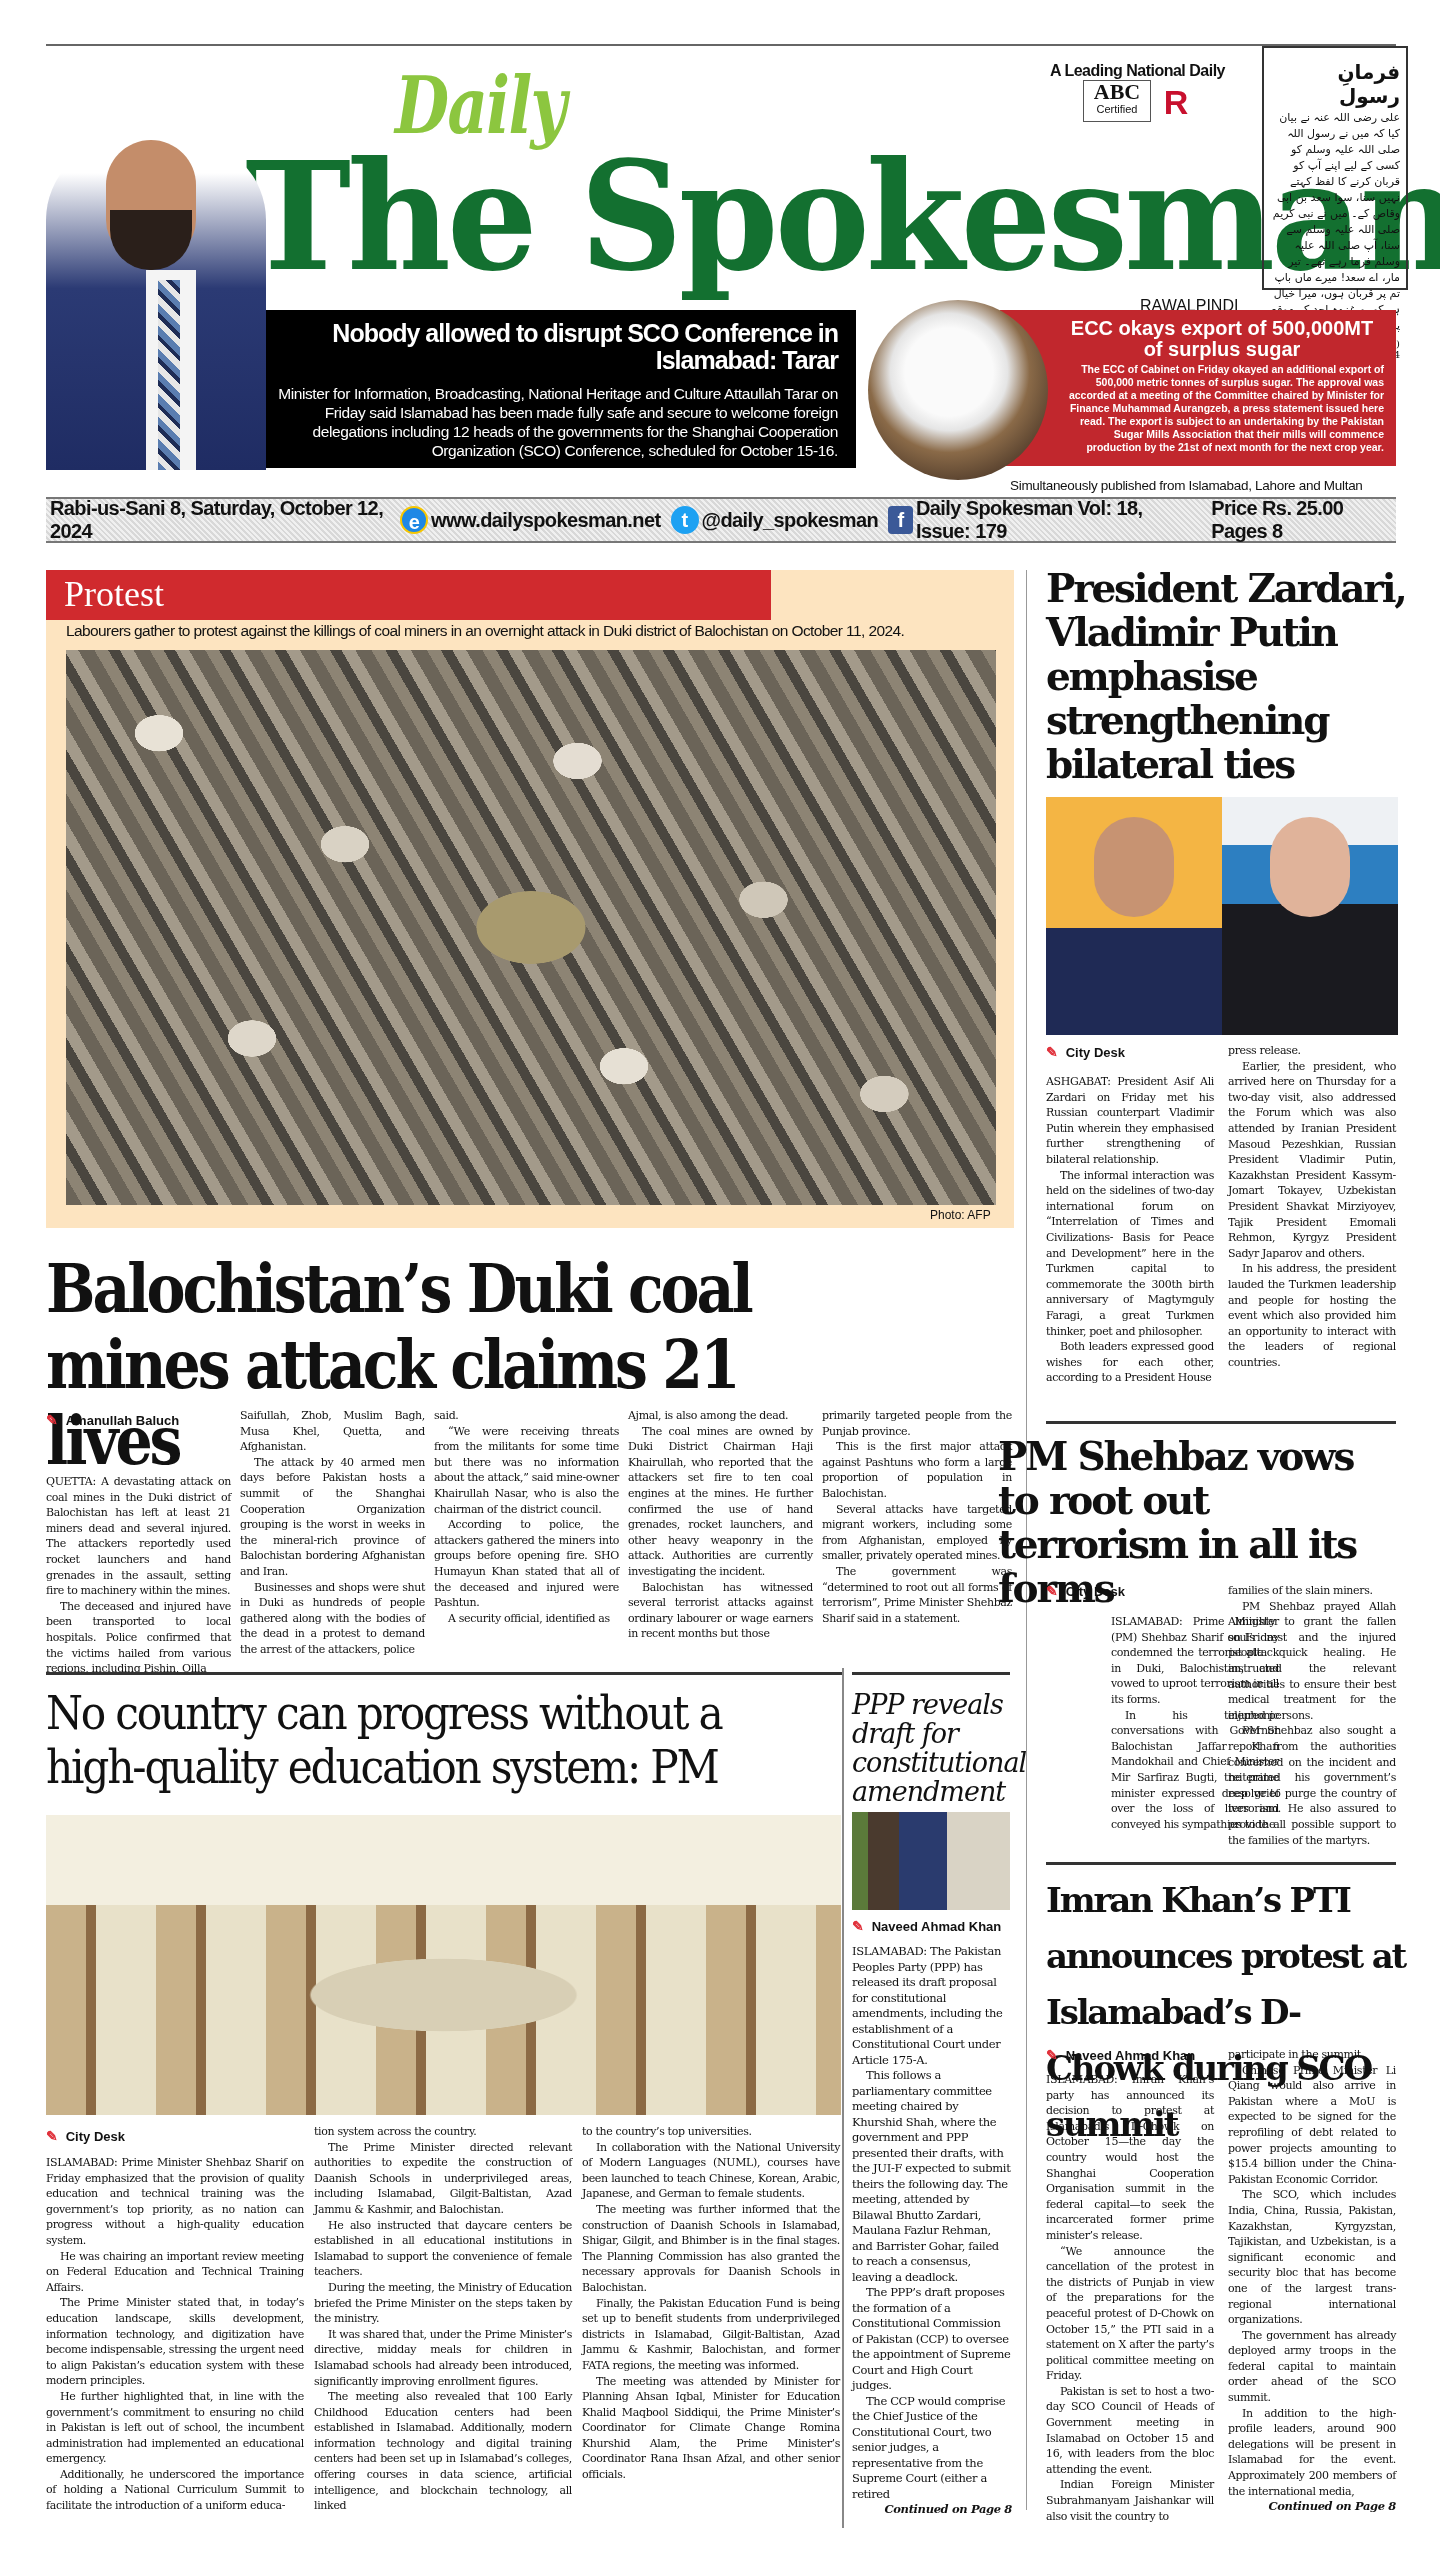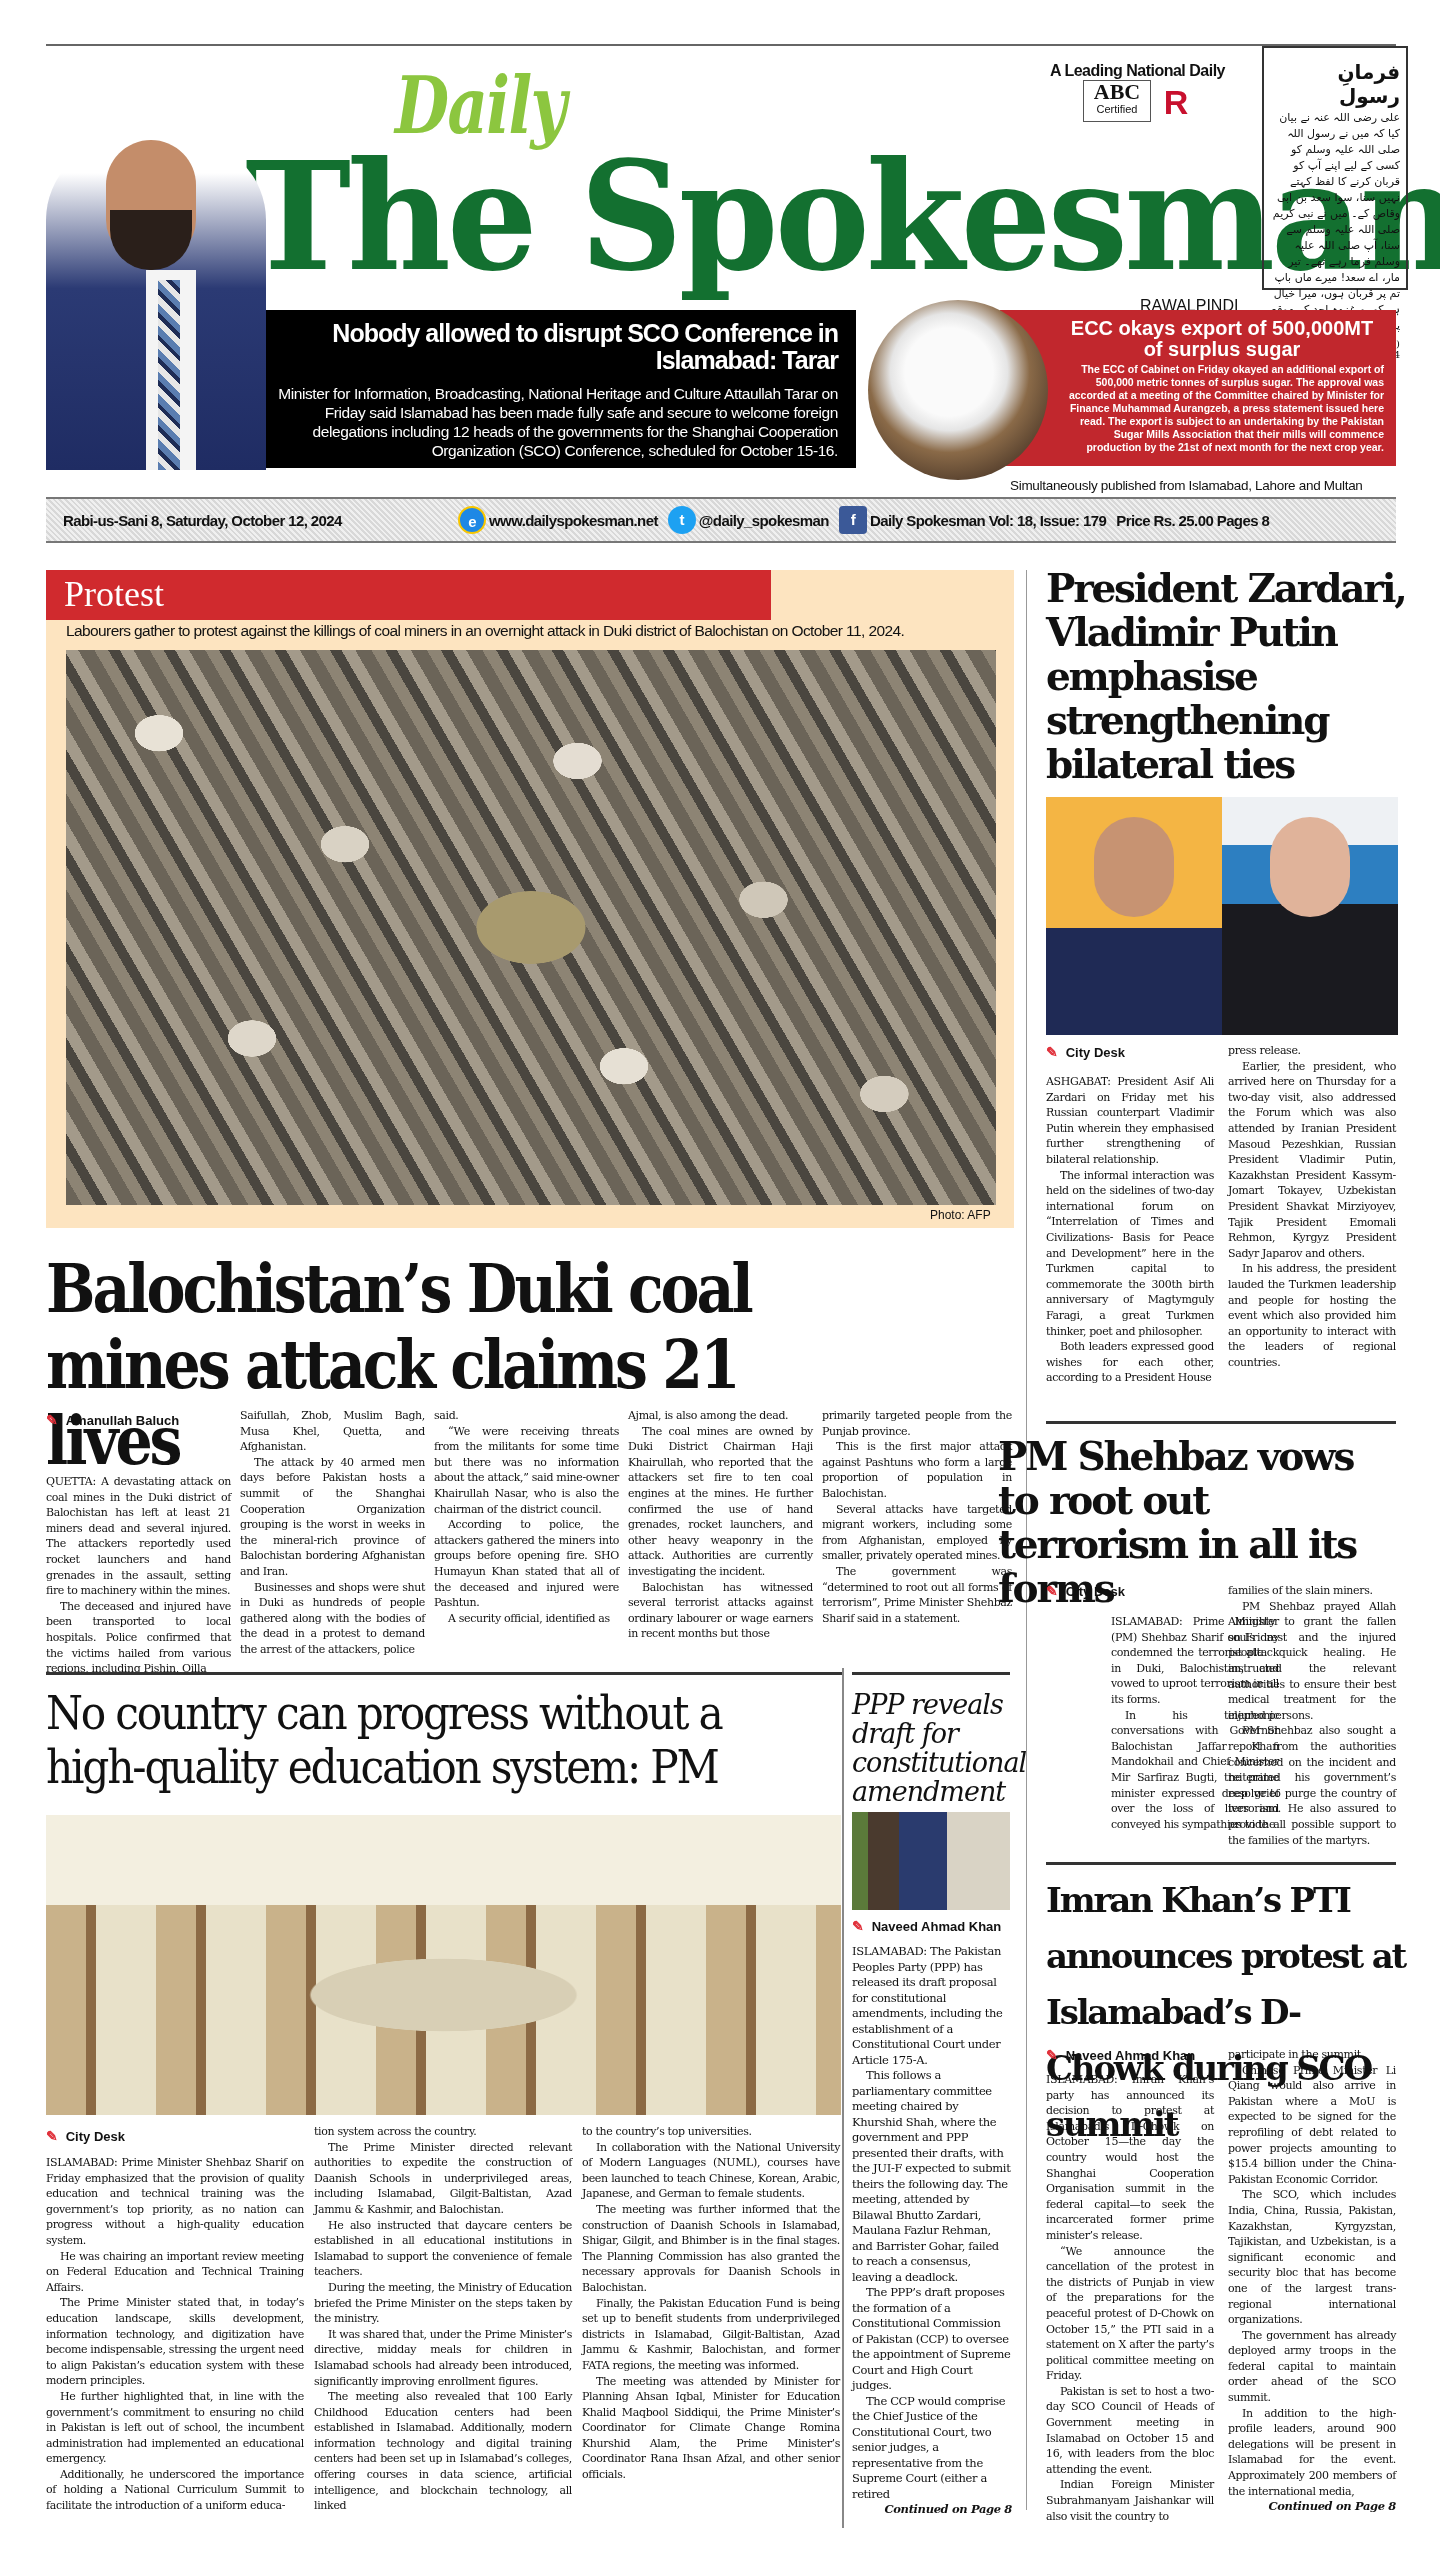--- a/index.html
+++ b/index.html
@@ -39,21 +39,21 @@
 
   
   .sugar-photo { left: 868px; top: 300px; width: 180px; height: 180px; border-radius: 50%; background: radial-gradient(circle at 45% 40%, #fafafa 0 30%, #e5e5e5 40%, #8a6a48 55%, #5b4430 75%, #3b2c20 100%); z-index: 2; }
   .red-banner { left: 1000px; top: 310px; width: 396px; height: 156px; background: #c1272d; color: #fff; padding: 8px 12px 8px 60px; text-align: right; }
   .red-banner .rh { font-family: "Liberation Sans", sans-serif; font-weight: bold; font-size: 20px; line-height: 21px; text-align: center; }
   .red-banner .rt { font-family: "Liberation Sans", sans-serif; font-weight: bold; font-size: 10.5px; line-height: 13px; margin-top: 3px; }
   .sim-pub { left: 1010px; top: 478px; width: 386px; text-align: left; font-size: 13.5px; font-family: "Liberation Sans", sans-serif; letter-spacing: -0.3px; }
 
   
   .datebar { left: 46px; top: 497px; width: 1350px; height: 46px; border-top: 2px solid #777; border-bottom: 2px solid #777;
-    background: repeating-linear-gradient(45deg, #f0f0f0 0 2px, #d8d8d8 2px 4px); display: flex; align-items: center; font-family: "Liberation Sans", sans-serif; font-weight: bold; font-size: 15px; letter-spacing: -0.6px; padding-left: 13px; }
+    background: repeating-linear-gradient(45deg, #f0f0f0 0 2px, #d8d8d8 2px 4px); display: flex; align-items: center; font-family: "Liberation Sans", sans-serif; font-weight: bold; font-size: 20px; letter-spacing: -0.6px; }
   .datebar .date { margin-left: 4px; width: 395px; }
   .datebar .icon { display: inline-block; width: 28px; height: 28px; border-radius: 50%; margin-right: 3px; vertical-align: middle; text-align: center; color: #fff; font-weight: bold; line-height: 28px; }
   .ie-icon { background: #1e88e5; border: 2px solid #f7c600; }
   .tw-icon { background: #1da1f2; }
   .fb-icon { background: #3b5998; border-radius: 4px !important; }
   .datebar .grp { display: flex; align-items: center; margin-right: 10px; }
 
   
   .protest-box { left: 46px; top: 570px; width: 968px; height: 658px; background: #fde4c0; }
   .protest-tag { left: 46px; top: 570px; width: 725px; height: 50px; background: #d02a2e; color: #fff; font-family: "Liberation Serif", serif; font-size: 36px; line-height: 48px; padding-left: 18px; }

